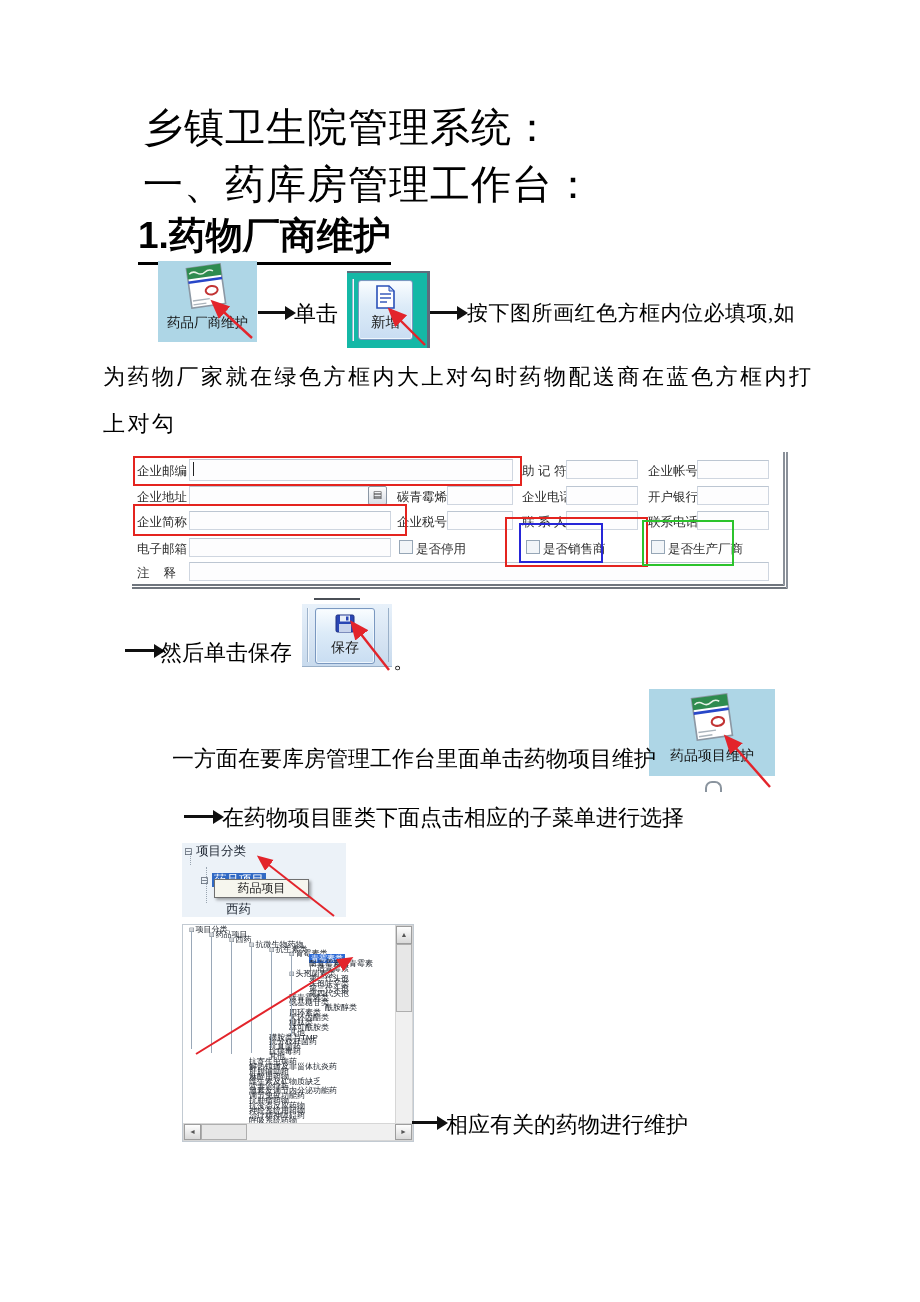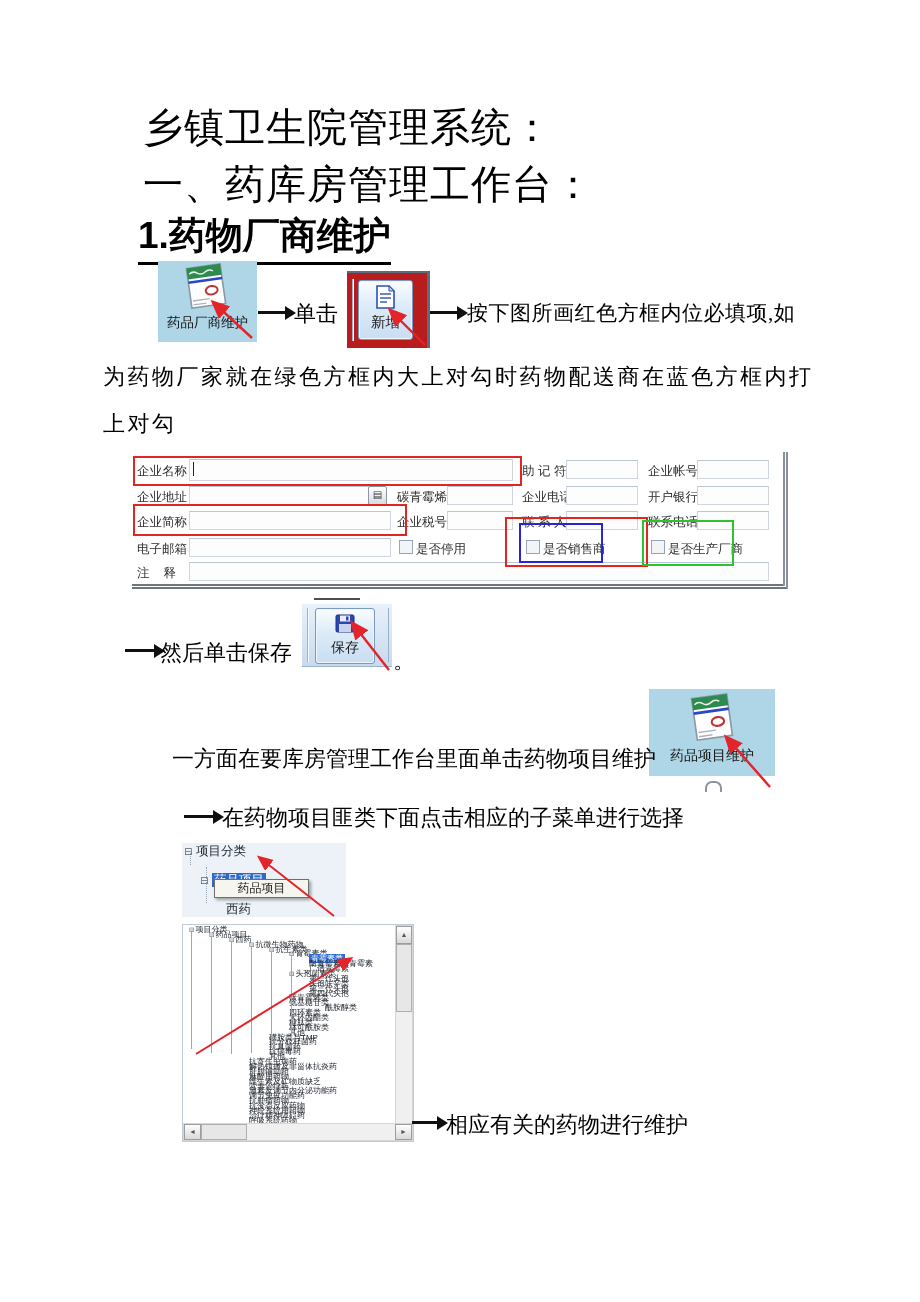--- a/index.html
+++ b/index.html
@@ -84,21 +84,21 @@
     </svg>
     <div class="cap" style="top:53px;font-size:13.5px;">药品厂商维护</div>
   </div>
   <svg class="abs" style="left:195px;top:295px;" width="70" height="50">
     <line x1="57" y1="43" x2="19" y2="8" stroke="#e3242b" stroke-width="2.4" marker-end="url(#rah)"></line>
   </svg>
 
   <div class="barrow" style="left:258px;top:311px;width:28px;"></div>
   <div class="abs body-t" style="left:294px;top:299px;">单击</div>
 
-  <div class="abs ui" style="left:347px;top:271px;width:80px;height:75px;background:#b91c1c;border-top:2px solid #5d6c7c;border-right:3px solid #5d6c7c;">
+  <div class="abs ui" style="left:347px;top:271px;width:80px;height:75px;background:#14b8a6;border-top:2px solid #5d6c7c;border-right:3px solid #5d6c7c;">
     <div class="sep" style="left:5px;top:6px;height:62px;"></div>
     <div class="toolbtn" style="left:11px;top:7px;width:53px;height:58px;">
       <svg class="abs" style="left:16px;top:4px;" width="21" height="24" viewBox="0 0 21 24">
         <path d="M2 1 h12 l5 5 v17 h-17 z" fill="#fff" stroke="#2a50b8" stroke-width="1.6"></path>
         <path d="M14 1 l5 5 h-5 z" fill="#bcd0f0" stroke="#2a50b8" stroke-width="1"></path>
         <line x1="5" y1="9" x2="16" y2="9" stroke="#2a50b8" stroke-width="1.4"></line>
         <line x1="5" y1="13" x2="16" y2="13" stroke="#2a50b8" stroke-width="1.4"></line>
         <line x1="5" y1="17" x2="12" y2="17" stroke="#2a50b8" stroke-width="1.4"></line>
       </svg>
       <div class="blab" style="top:32px;font-size:14.5px;">新增</div>
@@ -108,21 +108,21 @@
     <line x1="50" y1="40" x2="16" y2="6" stroke="#e3242b" stroke-width="2.4" marker-end="url(#rah)"></line>
   </svg>
 
   <div class="barrow" style="left:430px;top:311px;width:28px;"></div>
   <div class="abs body-t spread" style="left:103px;top:362px;">为药物厂家就在绿色方框内大上对勾时药物配送商在蓝色方框内打</div>
   <div class="abs body-s" style="left:467px;top:299px;">按下图所画红色方框内位必填项,如</div>
   <div class="abs body-t spread" style="left:103px;top:409px;">上对勾</div>
 
   <div class="abs ui" style="left:132px;top:452px;width:651px;height:132px;background:#fff;border-right:5px double #8a9099;border-bottom:5px double #70767e;">
 
-    <div class="lbl" style="left:5px;top:11px;">企业名称</div>
+    <div class="lbl" style="left:5px;top:11px;">企业邮编</div>
     <div class="inp" style="left:57px;top:7px;width:322px;height:20px;"></div>
     <div class="abs" style="left:61px;top:10px;width:1px;height:14px;background:#222;"></div>
     <div class="lbl" style="left:390px;top:11px;">助 记 符</div>
     <div class="inp" style="left:434px;top:8px;width:70px;height:17px;"></div>
     <div class="lbl" style="left:516px;top:11px;">企业帐号</div>
     <div class="inp" style="left:565px;top:8px;width:70px;height:17px;"></div>
 
     <div class="lbl" style="left:5px;top:37px;">企业地址</div>
     <div class="inp" style="left:57px;top:34px;width:178px;height:17px;"></div>
     <div class="abs" style="left:236px;top:34px;width:17px;height:17px;background:linear-gradient(#fefefe,#d8dde4);border:1px solid #8b97a5;border-radius:2px;text-align:center;font-size:10px;line-height:16px;color:#333;">▤</div>

